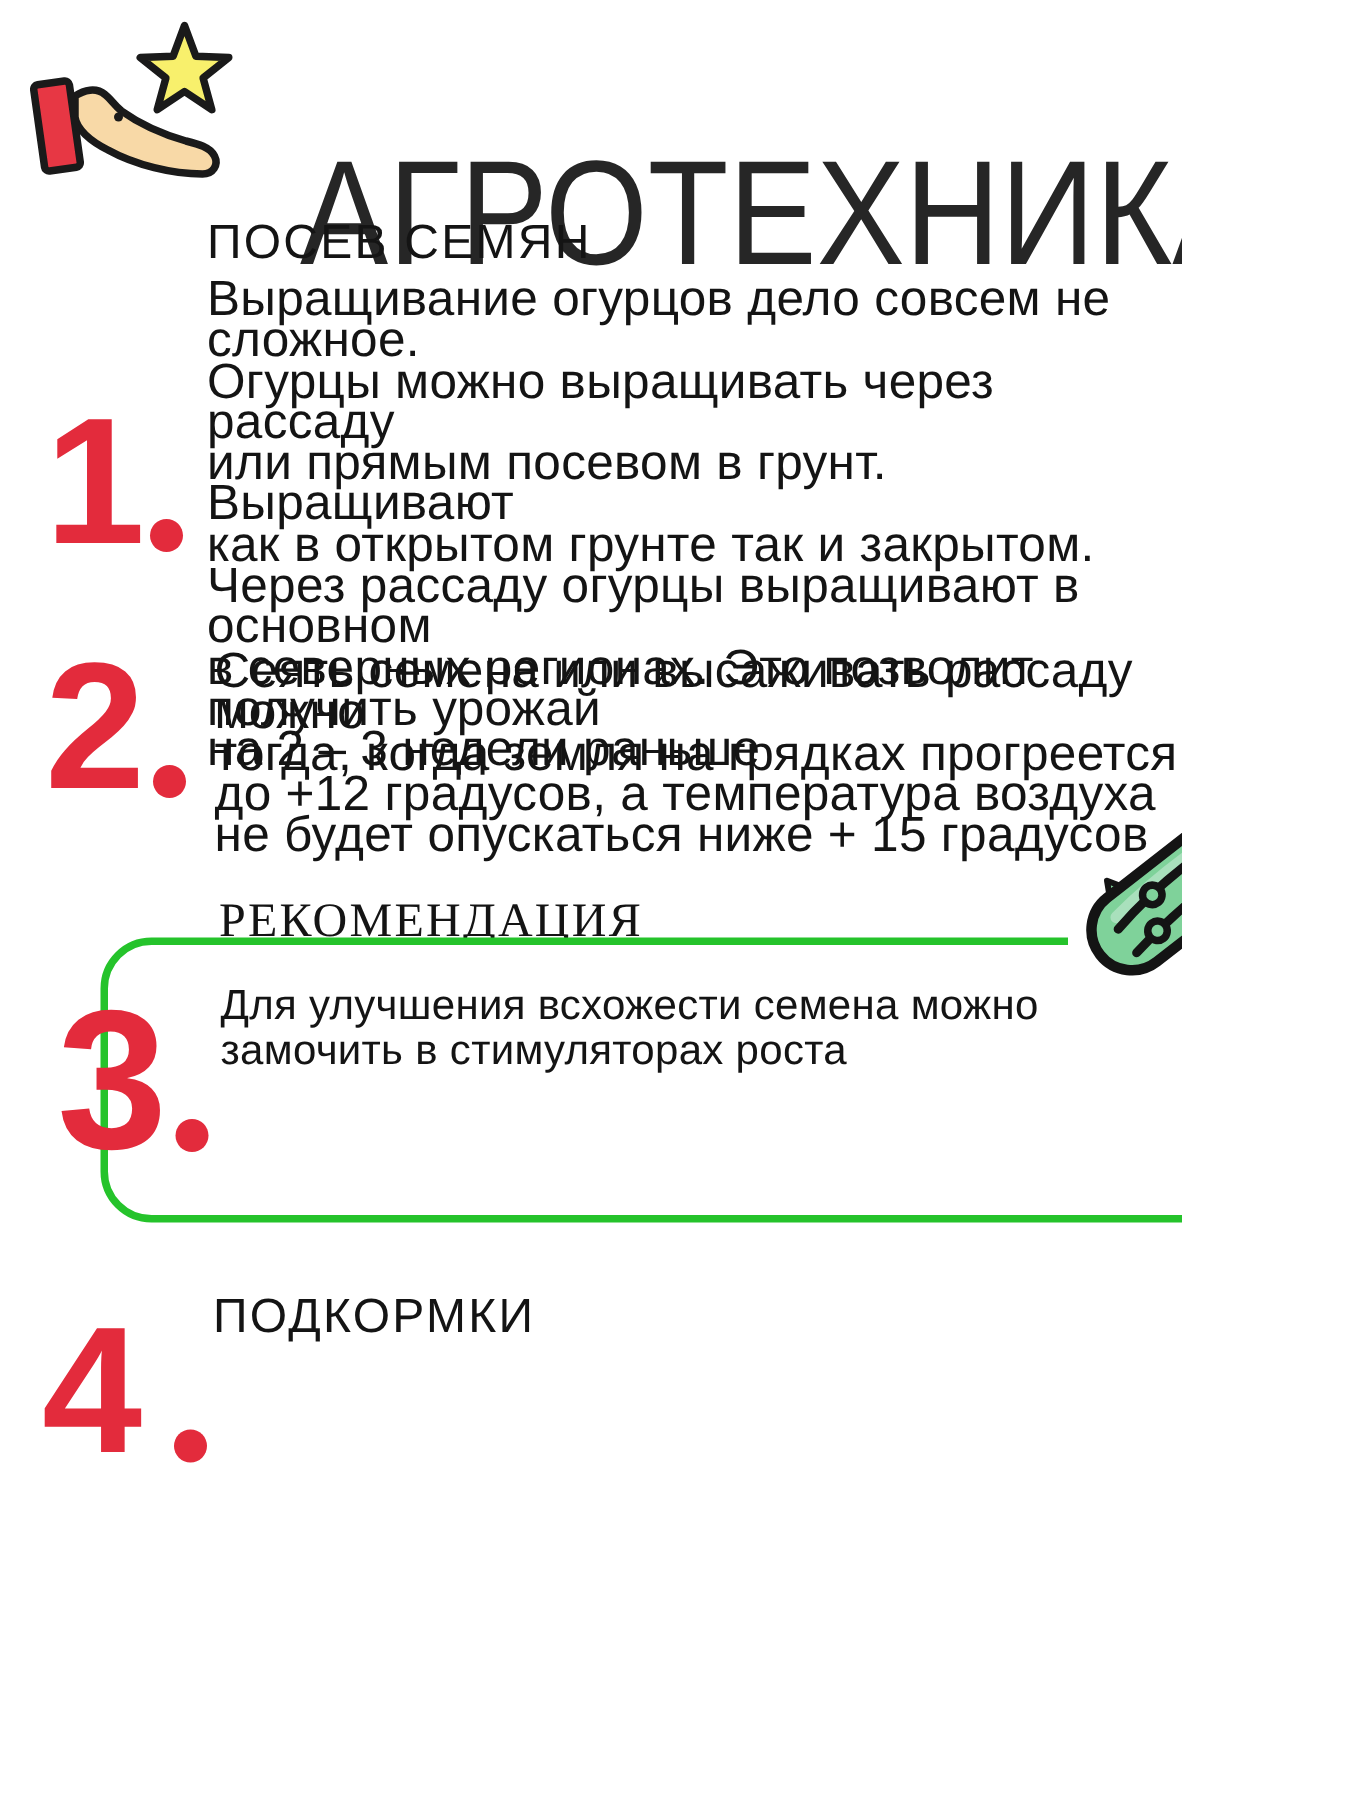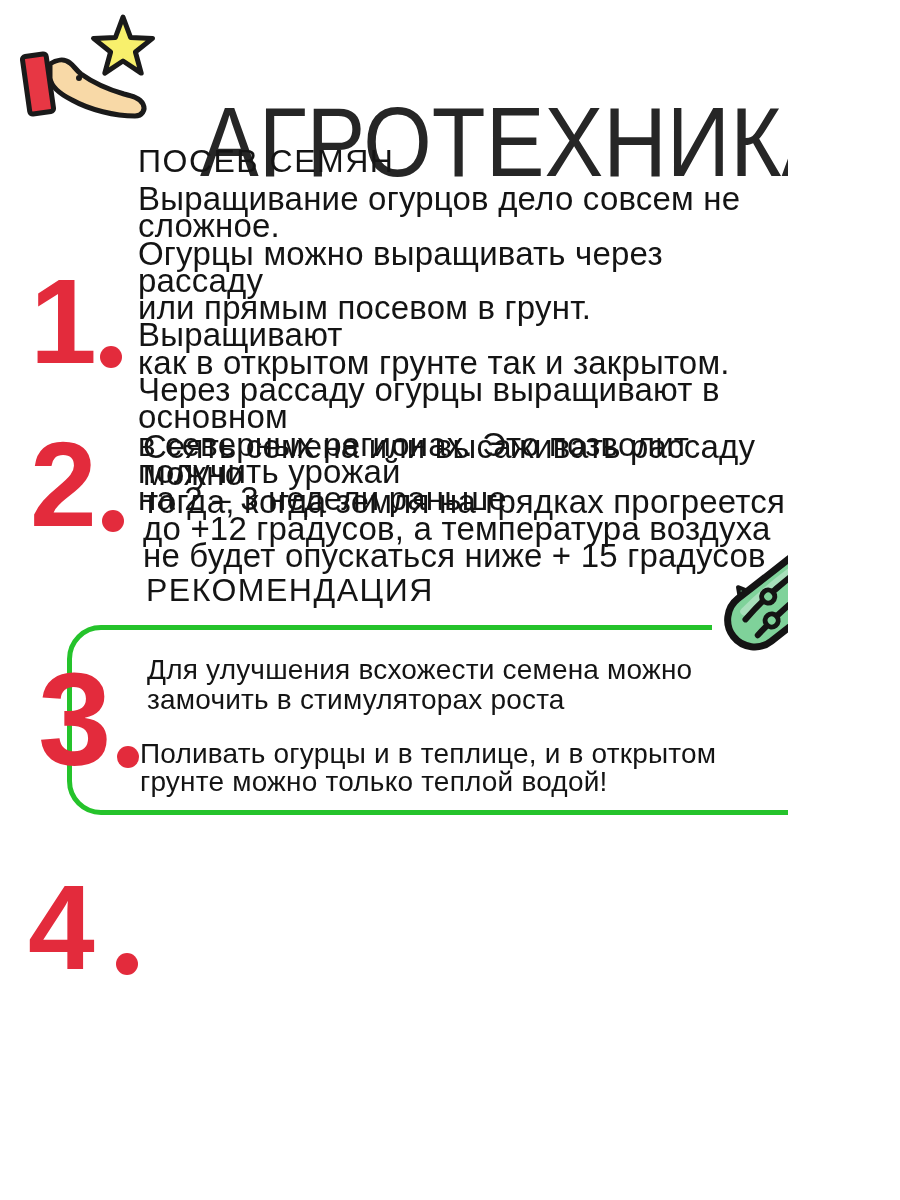--- a/index.html
+++ b/index.html
@@ -80,21 +80,21 @@
 
   <div class="para layer3" style="left:143px;top:433px;">Сеять семена или высаживать рассаду можно
 тогда, когда земля на грядках прогреется
 до +12 градусов, а температура воздуха
 не будет опускаться ниже + 15 градусов</div>
   <div class="numeral" style="left:30px;top:424px;">
     <span class="digit">2</span>
     <span class="dot" style="left:72px;top:86px;"></span>
   </div>
 
-  <div class="heading" style="left:146px;top:573px;">РЕКОМЕНДАЦИЯ</div>
+  <div class="heading" style="left:146px;top:596px;font-family:Liberation Serif, serif;">РЕКОМЕНДАЦИЯ</div>
   <div class="recommend-box"></div>
 
   <div class="cucumber-wrap">
     <svg width="188" height="198" viewBox="0 0 188 198">
       <g transform="translate(86 110) rotate(-38)">
         <path d="M86,-12 C88,-24 76,-32 68,-26 C62,-21 68,-12 76,-15 C83,-18 82,-26 76,-27" fill="none" stroke="#141414" stroke-width="5" stroke-linecap="round"></path>
         <rect x="78" y="-8" width="20" height="16" rx="5" fill="#b2e4c3" stroke="#141414" stroke-width="6"></rect>
         <path d="M-54,-25 L-48,-36 L-42,-26 Z" fill="#7fd29a" stroke="#141414" stroke-width="4" stroke-linejoin="round"></path>
         <path d="M24,-24 L30,-35 L36,-25 Z" fill="#7fd29a" stroke="#141414" stroke-width="4" stroke-linejoin="round"></path>
         <path d="M-24,26 L-18,37 L-12,27 Z" fill="#7fd29a" stroke="#141414" stroke-width="4" stroke-linejoin="round"></path>
@@ -107,25 +107,24 @@
         <circle cx="48" cy="-6" r="6.5" fill="#7fd29a" stroke="#141414" stroke-width="5"></circle>
         <circle cx="-42" cy="11" r="6.5" fill="#7fd29a" stroke="#141414" stroke-width="5"></circle>
         <circle cx="-2" cy="8" r="6.5" fill="#7fd29a" stroke="#141414" stroke-width="5"></circle>
         <circle cx="38" cy="11" r="6.5" fill="#7fd29a" stroke="#141414" stroke-width="5"></circle>
       </g>
     </svg>
   </div>
 
   <div class="para box-para p3a" style="left:147px;top:655px;">Для улучшения всхожести семена можно
 замочить в стимуляторах роста</div>
-  <div class="para box-para p3b" style="left:140px;top:740px;">Поливать огурцы и в теплице, и в открытом
-грунте можно только теплой водой!</div>
   <div class="numeral num3 layer3" style="left:38px;top:654px;">
     <span class="digit">3</span>
     <span class="dot" style="left:79px;top:92px;"></span>
   </div>
 
+  <div class="heading" style="left:142px;top:860px;">ПОДКОРМКИ</div>
   <div class="numeral" style="left:28px;top:867px;">
     <span class="digit">4</span>
     <span class="dot" style="left:88px;top:86px;"></span>
   </div>
 
 </div>
 
 </body></html>

